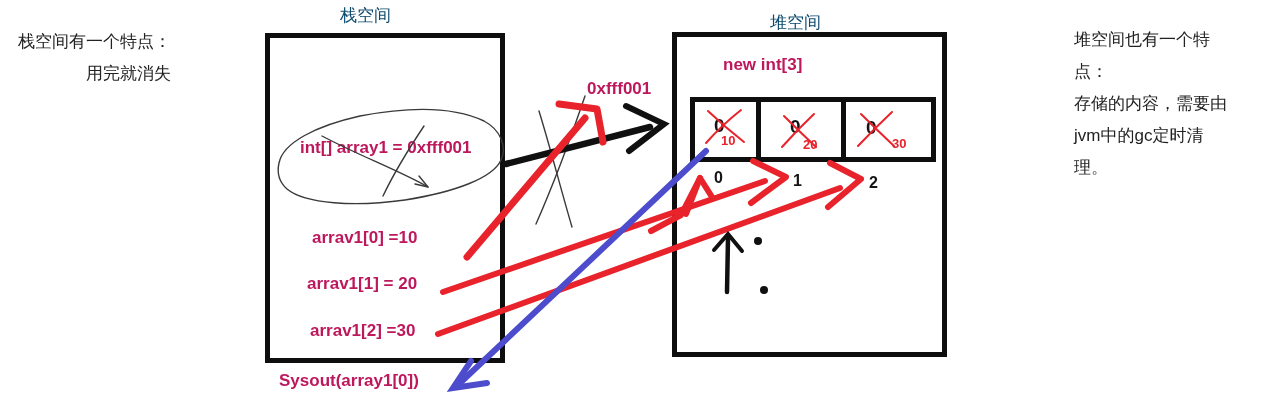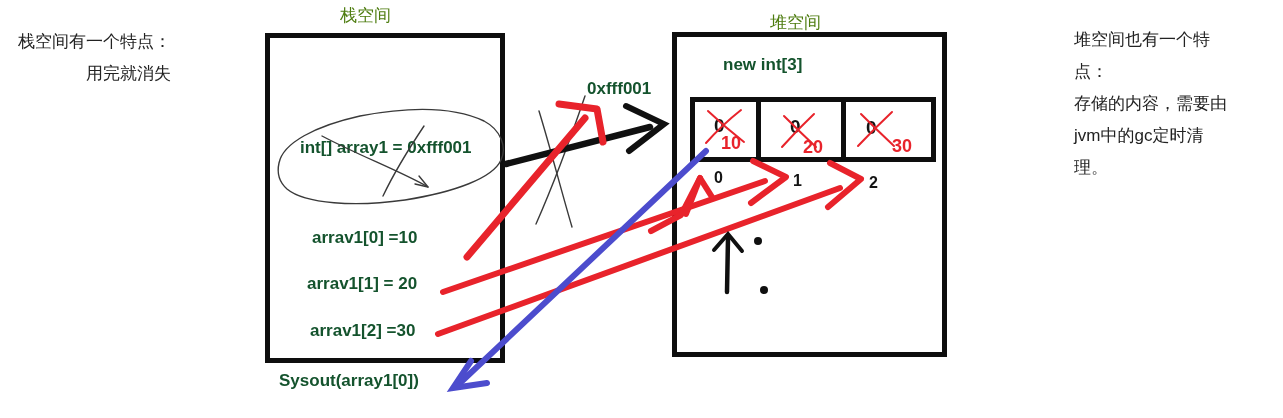--- a/index.html
+++ b/index.html
@@ -2,26 +2,26 @@
 <html><head>
 <meta charset="utf-8">
 <style>
   html,body{margin:0;padding:0;background:#fff;}
   .canvas{
     position:relative;width:1283px;height:418px;background:#ffffff;
     font-family:"Liberation Sans","DejaVu Sans",sans-serif;color:#1a1a1a;overflow:hidden;
   }
   .abs{position:absolute;white-space:nowrap;}
   .note{font-size:17px;line-height:32px;color:#222;}
-  .code{font-size:17px;font-weight:600;color:#14532d;}
-  .title{font-size:17px;color:#4d7c0f;}
+  .code{font-size:17px;font-weight:600;color:#be185d;}
+  .title{font-size:17px;color:#0c4a6e;}
   .box{position:absolute;border:5px solid #0e0e0e;box-sizing:border-box;background:transparent;}
   .vdiv{position:absolute;width:5px;background:#0e0e0e;}
   .zero{font-size:19px;font-weight:600;color:#141414;}
-  .redval{font-size:18px;font-weight:600;color:#e8232b;}
+  .redval{font-size:13px;font-weight:600;color:#e8232b;}
   .idx{font-size:16px;font-weight:600;color:#141414;}
   #left-note{left:18px;top:26px;text-align:right;}
   #stack-title{left:340px;top:4px;}
   #stack-box{left:265px;top:33px;width:240px;height:330px;}
   #var-decl{left:300px;top:138px;text-align:right;}
   #asg0{left:312px;top:228px;}
   #asg1{left:307px;top:274px;}
   #asg2{left:310px;top:321px;}
   #sysout{left:279px;top:371px;}
   #pointer-label{left:587px;top:79px;}

